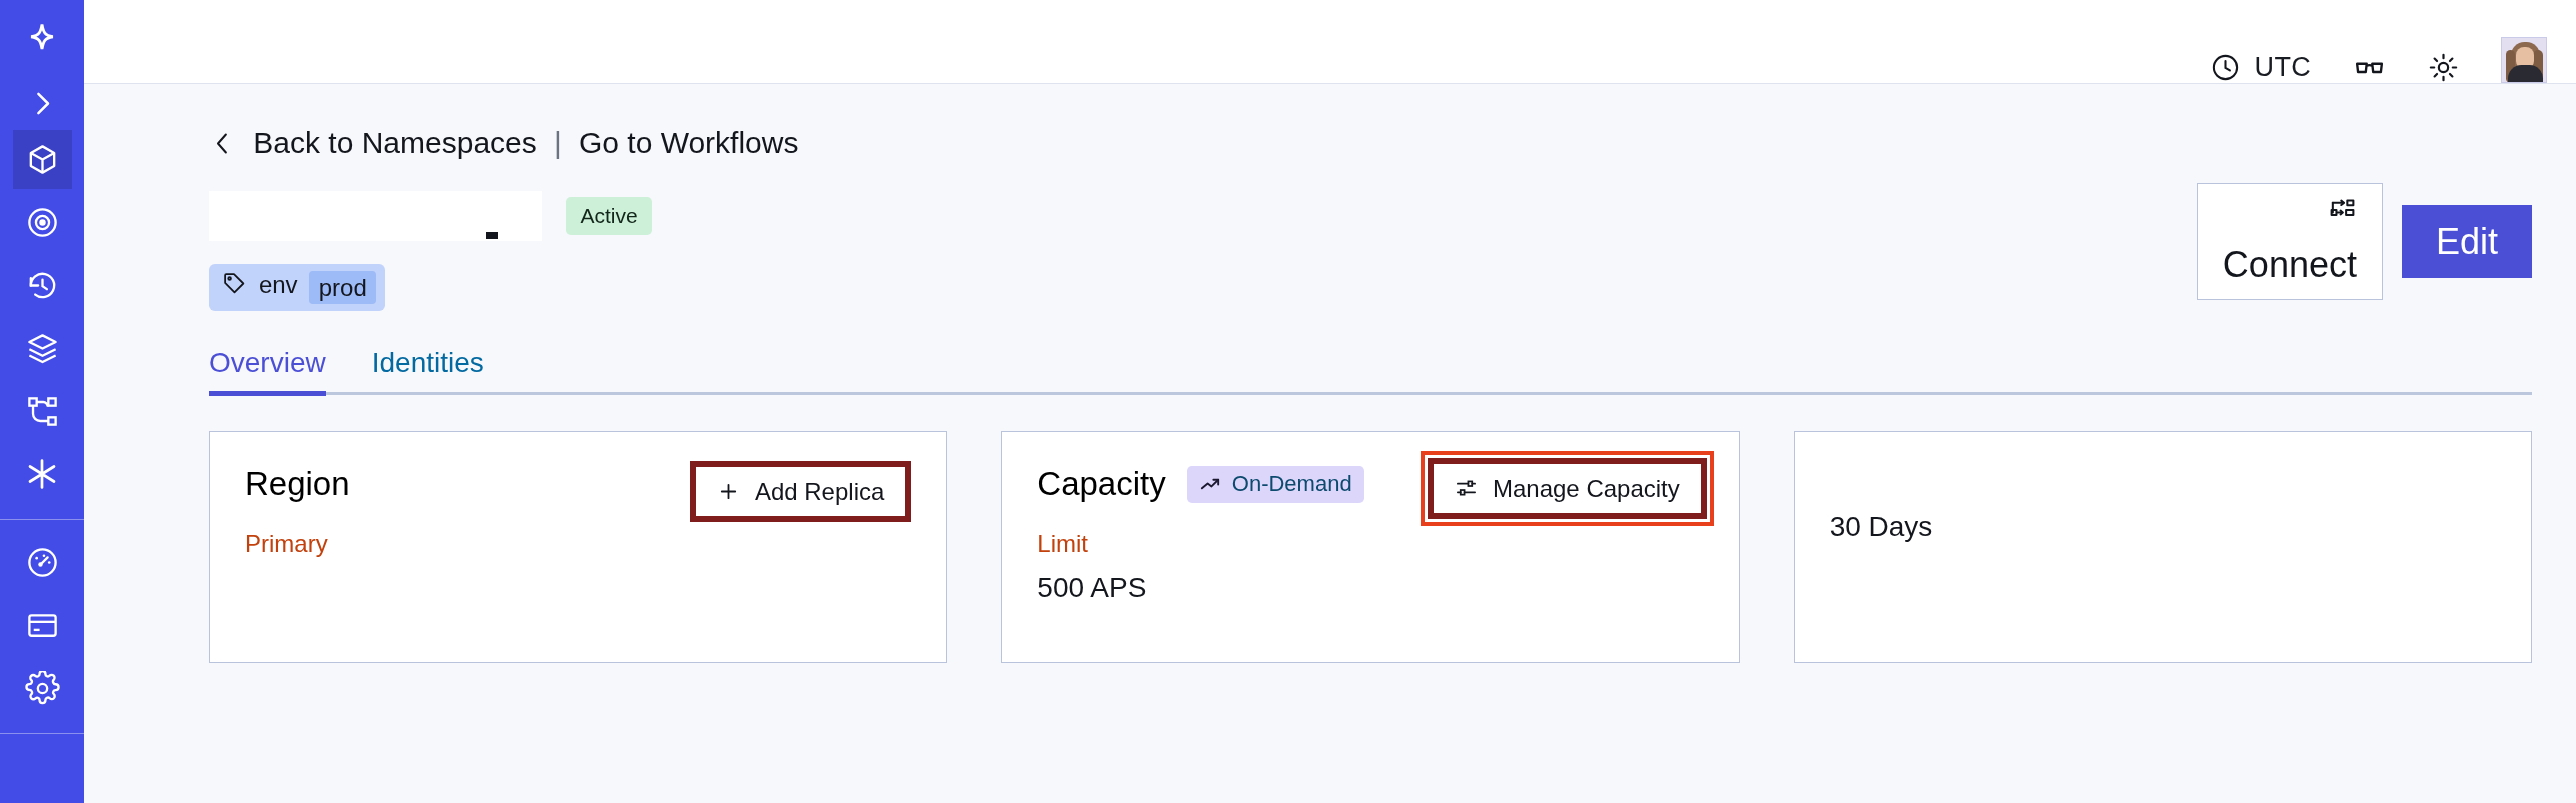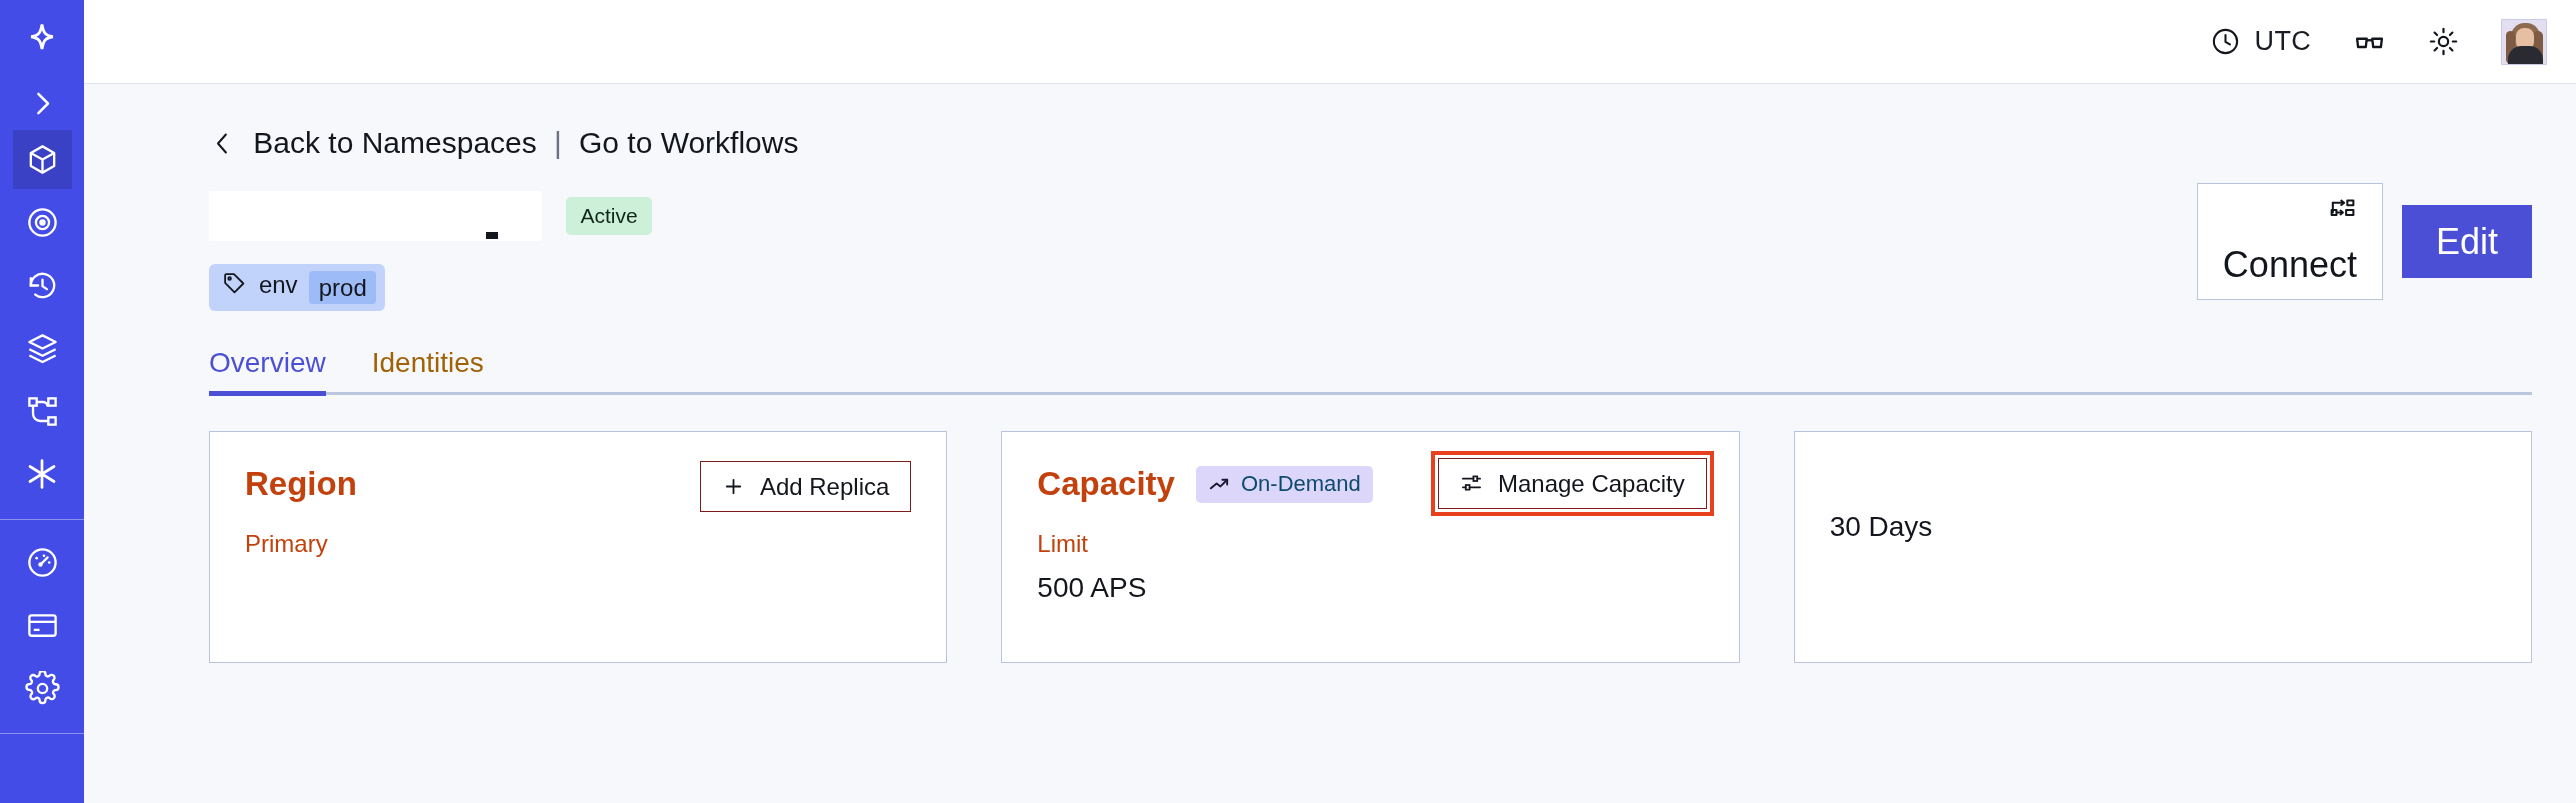--- a/index.html
+++ b/index.html
@@ -28,21 +28,21 @@
   .sb-div { width: 84px; height: 1px; background: #8b90ee; margin: 15.3px 0 9.6px 0; }
   svg { display: block; }
 
   
   .main { flex: 1 1 auto; height: 804px; display: flex; flex-direction: column; background:#f7f8fb; }
 
   .topbar {
     height: 84px; flex: 0 0 84px;
     background: #ffffff;
     border-bottom: 1px solid #dfe3ef;
-    display: flex; align-items: center; justify-content: flex-end;
+    display: flex; align-items: flex-end; justify-content: flex-end;
     padding-right: 29px;
   }
   .tb-item { display: flex; align-items: center; gap: 13.4px; margin-left: 42px; }
   .tb-utc { font-size: 27px; color: #1a1c23; letter-spacing: 0.3px; }
   .avatar {
     width: 46px; height: 46px; margin-left: 42px;
     border: 1.9px solid #c9cbe8; background: #e3def0;
     overflow: hidden; position: relative;
   }
   .av-hair { position:absolute; left:8.6px; top:3.8px; width:29px; height:40px; background:#8d6a4f; border-radius:13.4px 13.4px 5.8px 5.8px; }
@@ -75,41 +75,41 @@
 
   .tagrow { margin-top: 21px; display: flex; }
   .tag {
     display: flex; align-items: flex-start; gap: 11.5px;
     background: #c2d3fb; padding: 6.7px 8.6px 6.7px 13.4px; border-radius: 5.8px;
   }
   .tag-key { font-size: 24px; color: #14161d; }
   .tag-val { font-size: 24px; color: #14161d; background: #9dbbf7; padding: 2.9px 9.6px; border-radius: 3.8px; }
 
   .tabs { margin-top: 36px; display: flex; align-items: flex-end; position: relative; }
-  .tab { font-size: 28px; padding: 0 0 17.3px 0; margin-right: 46px; color: #a16207; cursor: pointer; position: relative; }
+  .tab { font-size: 28px; padding: 0 0 17.3px 0; margin-right: 46px; color: #0369a1; cursor: pointer; position: relative; }
   .tab.active { color: #4b4fd6; }
   .tab.active::after {
     content: ""; position: absolute; left: 0; right: 0; bottom: 0; height: 5.8px; background: #4b4fd6; z-index: 2;
   }
   .tabs-line { position: absolute; left: 0; right: 0; bottom: 1.9px; height: 2.9px; background: #bcc6dc; }
 
   .cards { margin-top: 35px; display: flex; gap: 54px; }
   .card { flex: 1 1 0; border: 1px solid #b9c3dc; background: #ffffff; padding: 33px 35px 38px 35px; min-height: 232px; position: relative; }
   .card-head { display: flex; align-items: center; }
-  .card-title { font-size: 33px; color: #c2410c; font-weight: 700; }
+  .card-title { font-size: 33px; color: #000000; font-weight: 400; }
   .badge-ondemand {
     margin-left: 21px; background: #ddd6fb; color: #0c4a6e;
     font-size: 22px; padding: 5.8px 12.5px; border-radius: 4.8px;
     display:flex; align-items:center; gap: 9.6px;
   }
   .card-btn {
     position: absolute; right: 35px; top: 29px;
     display: flex; align-items: center; gap: 15.3px;
     font-size: 24px; padding: 10.5px 21px;
-    border: 1px solid #7f1d1d; background: #ffffff; color:#14161d; cursor:pointer;
+    border: 6px solid #7f1d1d; background: #ffffff; color:#14161d; cursor:pointer;
   }
   .hl-wrap { position: absolute; right: 25px; top: 19px; border: 4.8px solid #e8401c; padding: 2.9px; }
   .hl-wrap .card-btn { position: static; }
   .card-label { font-size: 24px; color: #c2410c; margin-top: 27px; }
   .card-value { font-size: 28px; color: #14161d; margin-top: 13.4px; display: flex; align-items: center; gap: 13.4px; }
   .aws-badge {
     width: 35px; height: 33px; border: 1px solid #cfd5e4; background:#fff;
     display:flex; flex-direction:column; align-items:center; justify-content:center; gap:1px;
   }
   .aws-txt { font-size: 12.5px; font-weight: bold; color:#20242b; line-height:1; letter-spacing:-0.4px; }

